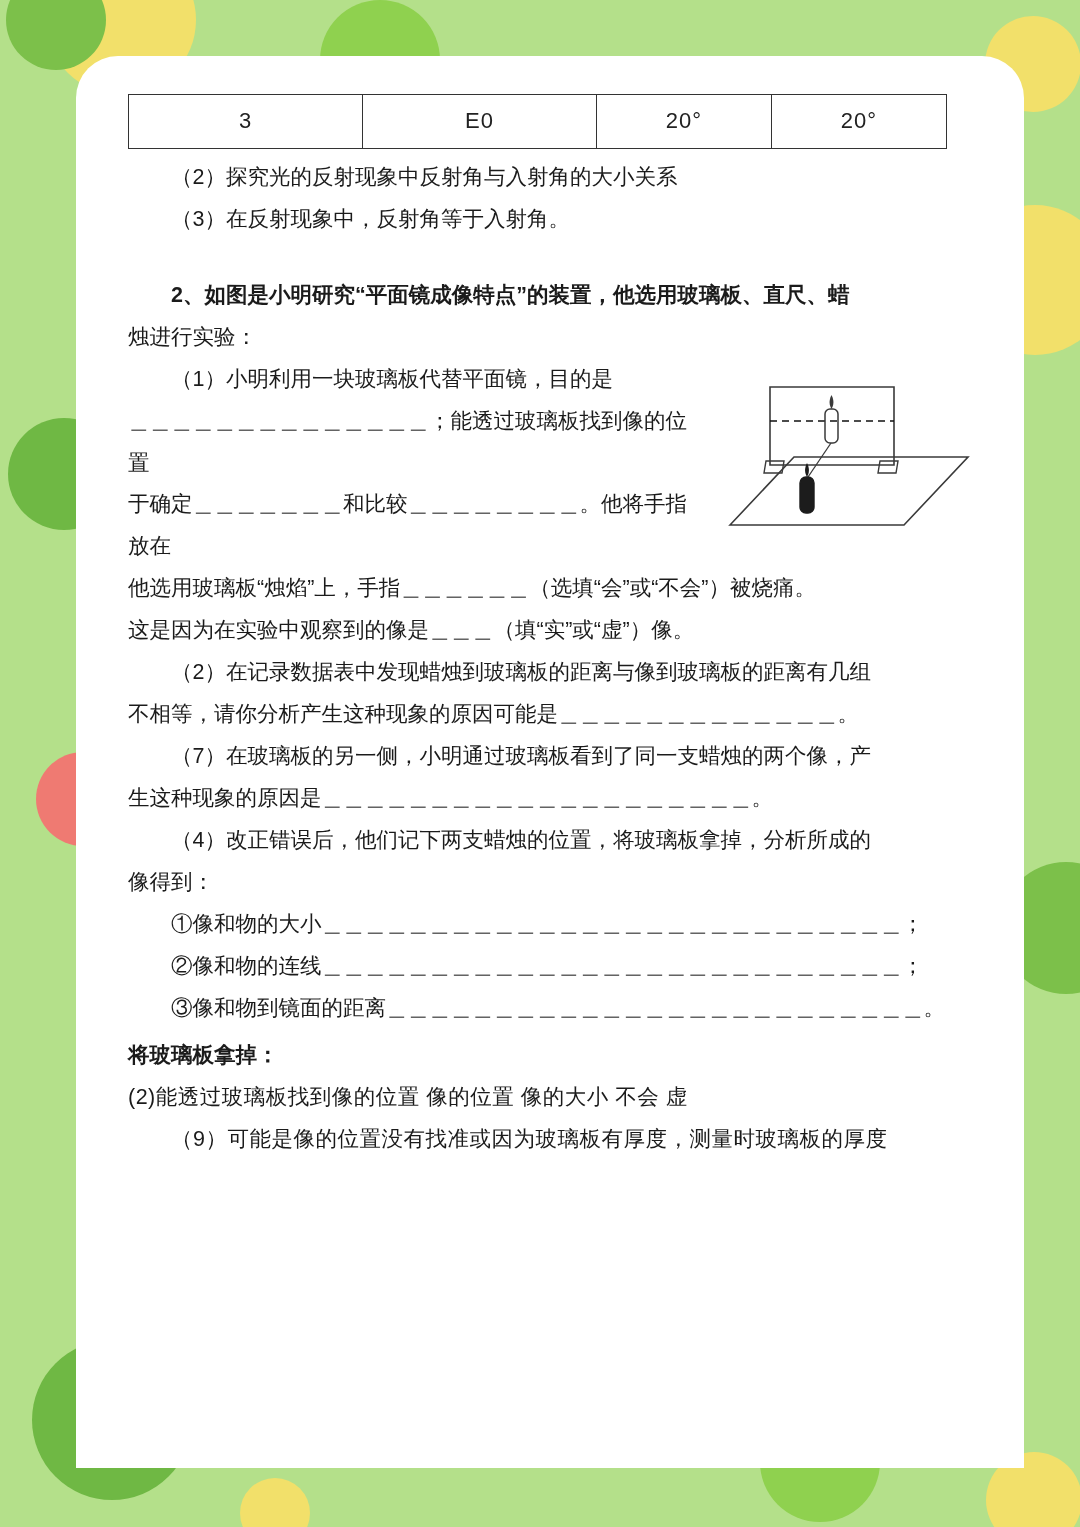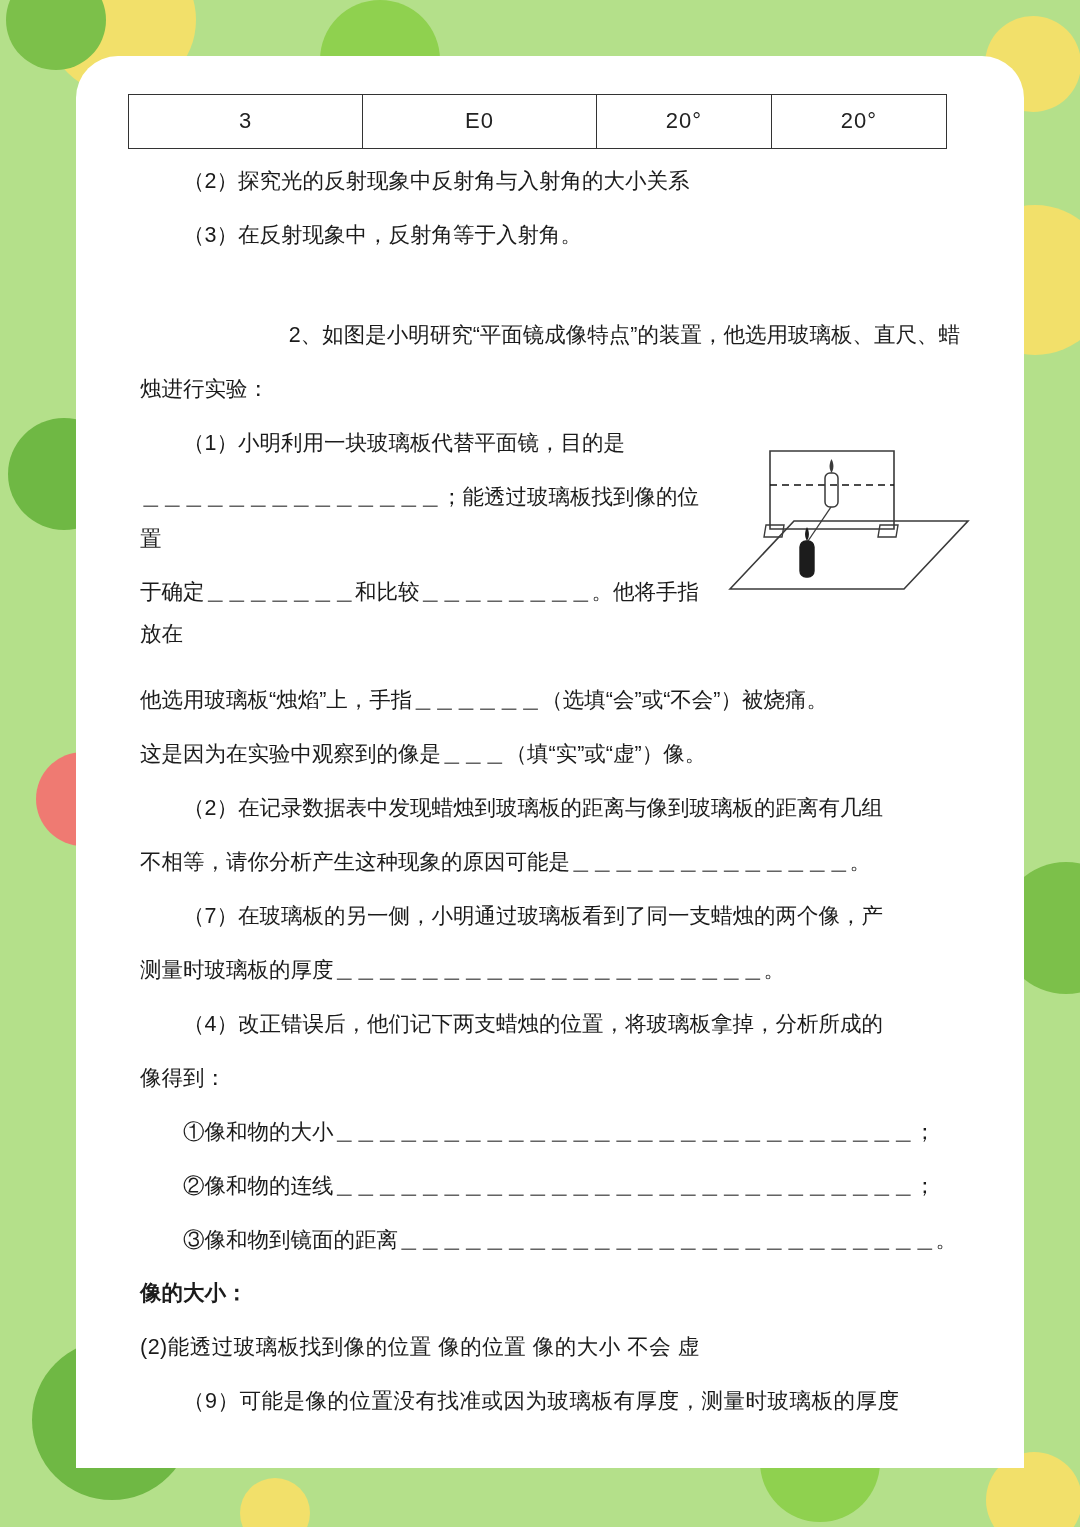--- a/index.html
+++ b/index.html
@@ -59,24 +59,24 @@
     text-align: center;
     font-size: 22px;
     color: #222;
     letter-spacing: 1px;
   }
   td.w1 { width: 234px; }
   td.w2 { width: 234px; }
   td.w3 { width: 175px; }
   td.w4 { width: 175px; }
 
-  .line { margin: 12px; }
+  .line { margin: 0; }
   .indent { text-indent: 2em; }
   .gap { height: 34px; }
-  .strong { font-weight: normal; text-align: right; }
+  .strong { font-weight: bold; }
 
   
   .figure-wrap {
     float: right;
     width: 250px;
     height: 190px;
     margin: 6px 0 2px 14px;
   }
   .clear { clear: both; }
 
@@ -149,27 +149,27 @@
     <p class="line">＿＿＿＿＿＿＿＿＿＿＿＿＿＿；能透过玻璃板找到像的位置</p>
     <p class="line">于确定＿＿＿＿＿＿＿和比较＿＿＿＿＿＿＿＿。他将手指放在</p>
     <div class="clear"></div>
     <p class="line">他选用玻璃板“烛焰”上，手指＿＿＿＿＿＿（选填“会”或“不会”）被烧痛。</p>
     <p class="line">这是因为在实验中观察到的像是＿＿＿（填“实”或“虚”）像。</p>
 
     <p class="line indent">（2）在记录数据表中发现蜡烛到玻璃板的距离与像到玻璃板的距离有几组</p>
     <p class="line">不相等，请你分析产生这种现象的原因可能是＿＿＿＿＿＿＿＿＿＿＿＿＿。</p>
 
     <p class="line indent">（7）在玻璃板的另一侧，小明通过玻璃板看到了同一支蜡烛的两个像，产</p>
-    <p class="line">测量时玻璃板的厚度＿＿＿＿＿＿＿＿＿＿＿＿＿＿＿＿＿＿＿＿。</p>
+    <p class="line">生这种现象的原因是＿＿＿＿＿＿＿＿＿＿＿＿＿＿＿＿＿＿＿＿。</p>
 
     <p class="line indent">（4）改正错误后，他们记下两支蜡烛的位置，将玻璃板拿掉，分析所成的</p>
     <p class="line">像得到：</p>
 
     <p class="line indent">①像和物的大小＿＿＿＿＿＿＿＿＿＿＿＿＿＿＿＿＿＿＿＿＿＿＿＿＿＿＿；</p>
     <p class="line indent">②像和物的连线＿＿＿＿＿＿＿＿＿＿＿＿＿＿＿＿＿＿＿＿＿＿＿＿＿＿＿；</p>
     <p class="line indent">③像和物到镜面的距离＿＿＿＿＿＿＿＿＿＿＿＿＿＿＿＿＿＿＿＿＿＿＿＿＿。</p>
 
-    <p class="line answers-title">像的大小：</p>
+    <p class="line answers-title">将玻璃板拿掉：</p>
     <p class="line ans-line">(2)能透过玻璃板找到像的位置        像的位置      像的大小    不会      虚</p>
     <p class="line ans-line indent">（9）可能是像的位置没有找准或因为玻璃板有厚度，测量时玻璃板的厚度</p>
 
   </div>
 </div>
 
 </body></html>

